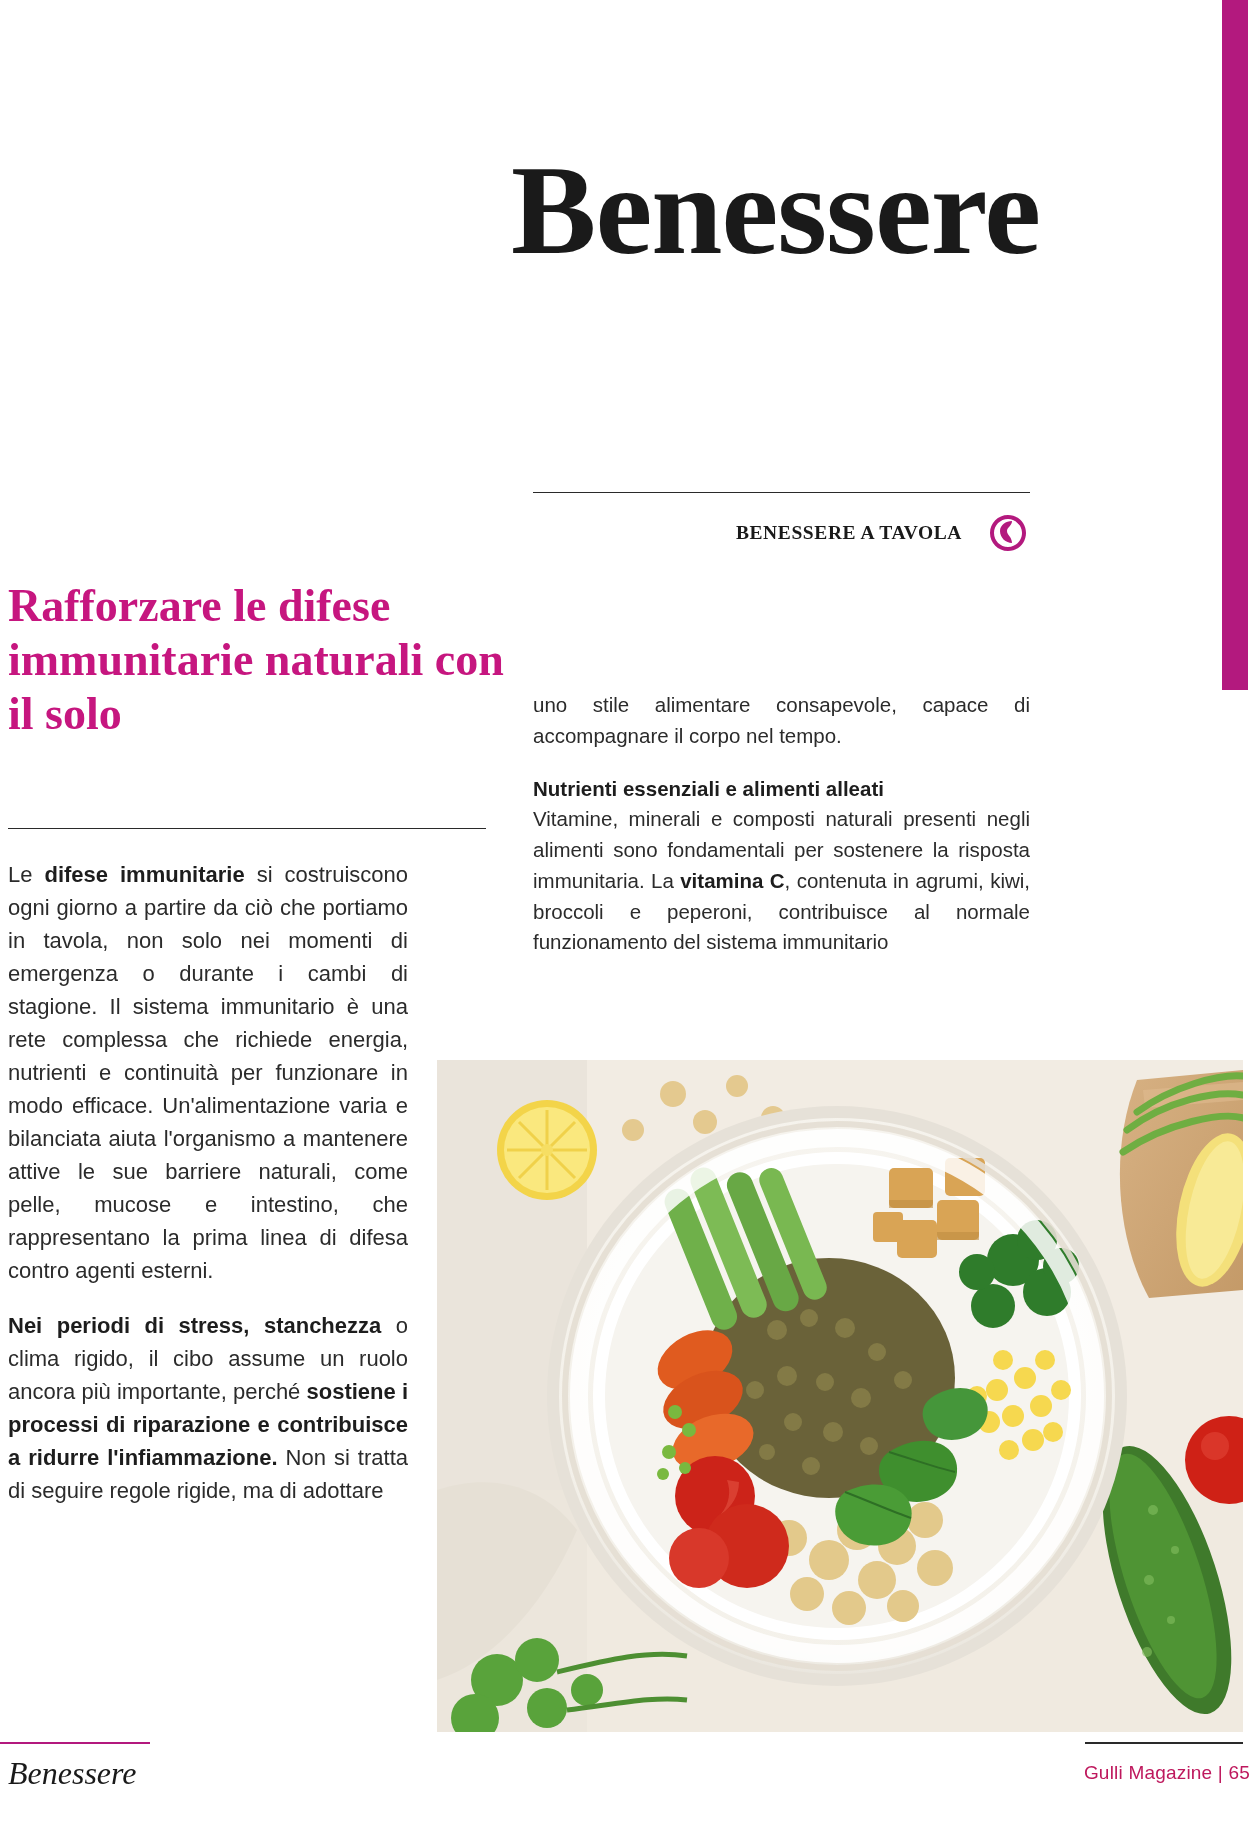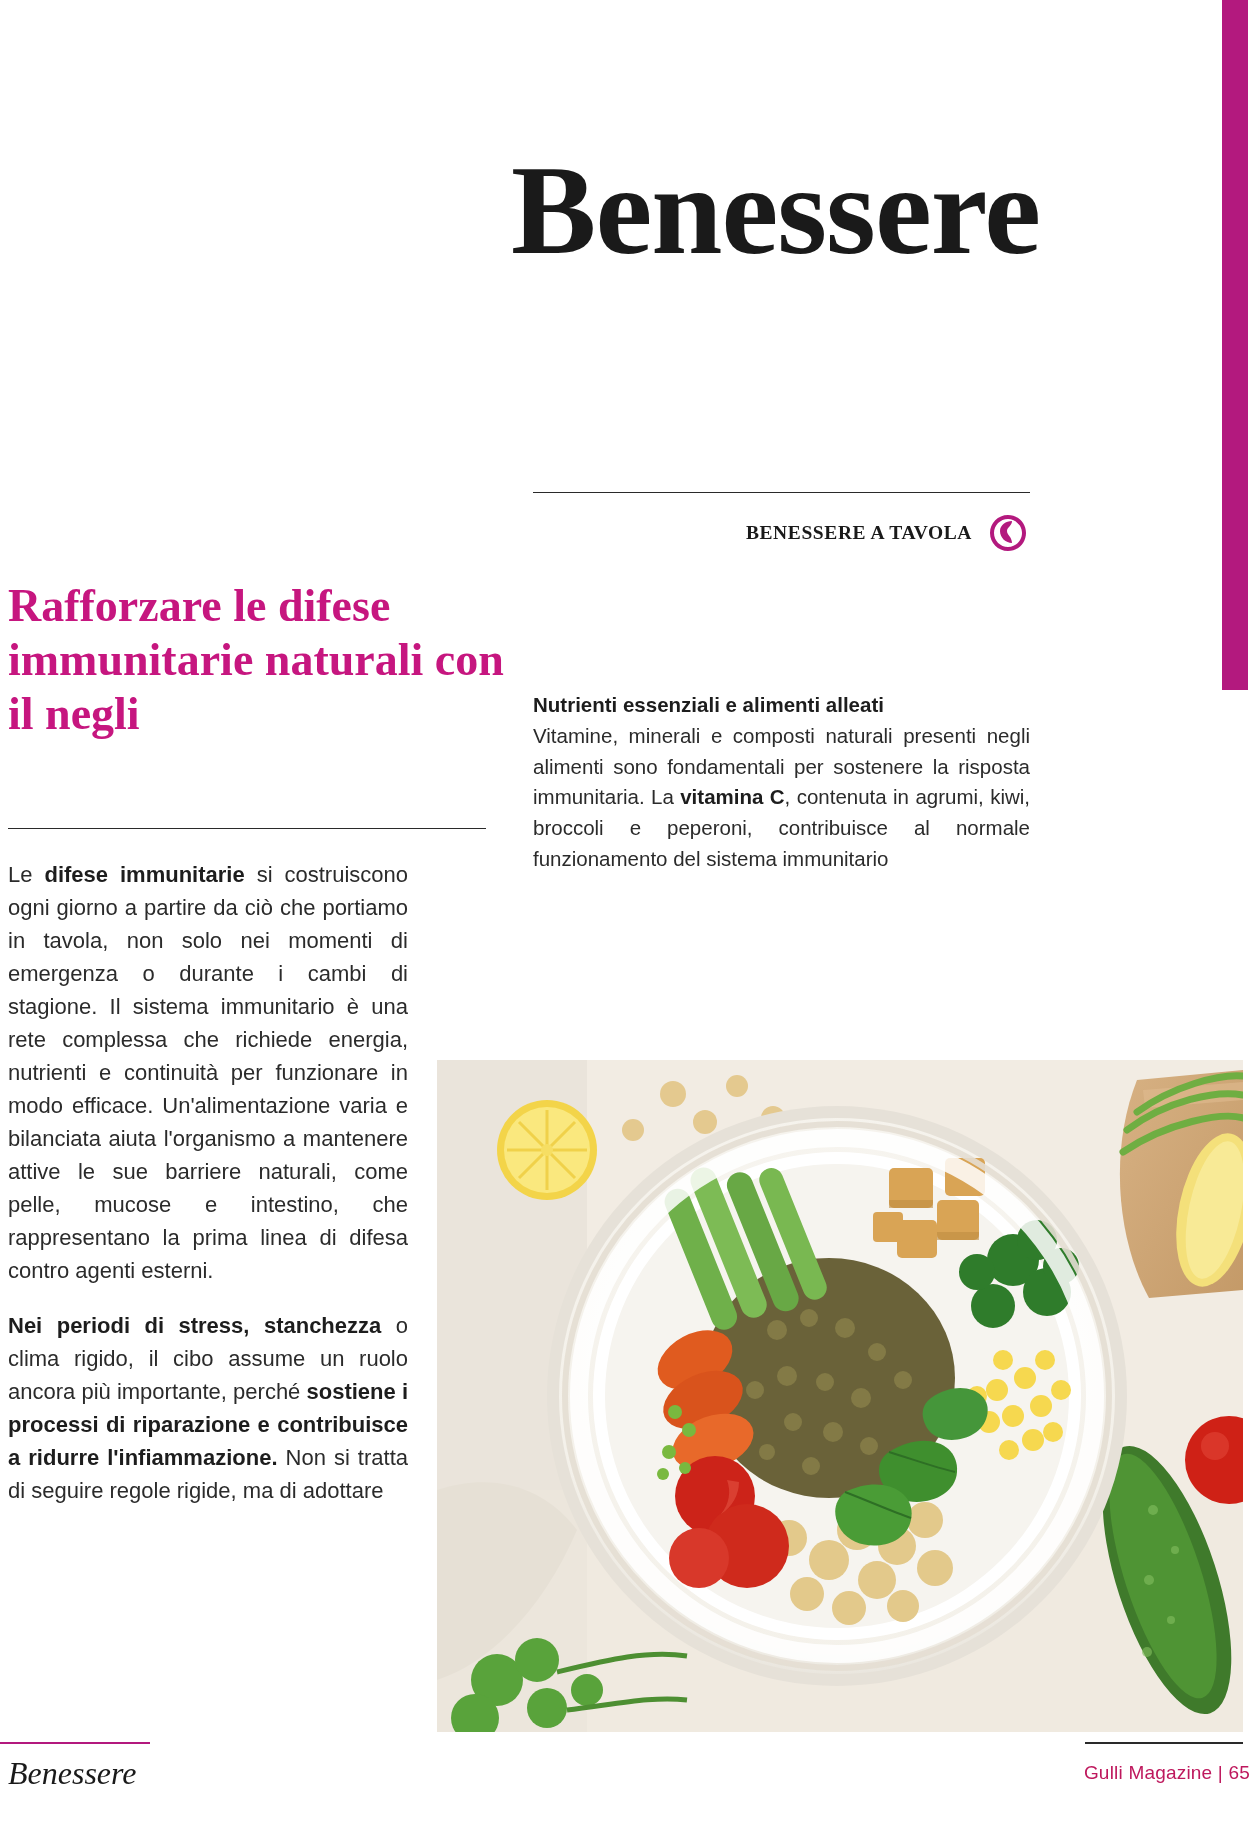--- a/index.html
+++ b/index.html
@@ -62,21 +62,21 @@
   .rubric-rule {
     width: 497px;
     height: 1px;
     background: #2a2a2a;
     margin-bottom: 18px;
   }
   .rubric-row {
     display: flex;
     align-items: center;
     justify-content: flex-end;
-    gap: 14px;
+    gap: 24px;
   }
   .rubric-label {
     font-family: "Liberation Serif", serif;
     font-weight: bold;
     font-size: 19.5px;
     letter-spacing: 0.6px;
     color: #1a1a1a;
   }
   .rubric-icon {
     width: 44px;
@@ -205,29 +205,30 @@
       <span class="rubric-icon">
         <svg class="rubric-icon" viewBox="0 0 44 44" xmlns="http://www.w3.org/2000/svg">
           <path d="M22 4 C12 4 4 12 4 22 C4 32 12 40 22 40 C32 40 40 32 40 22 C40 12 32 4 22 4 Z M22 8 C29.7 8 36 14.3 36 22 C36 29.7 29.7 36 22 36 C14.3 36 8 29.7 8 22 C8 14.3 14.3 8 22 8 Z" fill="#b3197e"></path>
           <path d="M26 10 C20 10 14 14 14 20 C14 27 20 32 26 32 C26 26 21 24 21 20 C21 16 26 15 26 10 Z" fill="#b3197e"></path>
           <path d="M30 9 C33 9 36 11 37 14 C34 15 31 13 30 9 Z" fill="#b3197e"></path>
         </svg>
       </span>
     </div>
   </div>
 
-  <h1 class="headline">Rafforzare le difese immunitarie naturali con il negli</h1>
+  <h1 class="headline">Rafforzare le difese immunitarie naturali con il solo</h1>
   <div class="headline-rule"></div>
 
   <div class="col-left">
     <p><span>Le </span><span class="b">difese immunitarie</span><span> si costruiscono ogni giorno a partire da ciò che portiamo in tavola, non solo nei momenti di emergenza o durante i cambi di stagione. Il sistema immunitario è una rete complessa che richiede energia, nutrienti e continuità per funzionare in modo efficace. Un'alimentazione varia e bilanciata aiuta l'organismo a mantenere attive le sue barriere naturali, come pelle, mucose e intestino, che rappresentano la prima linea di difesa contro agenti esterni.</span></p>
     <p><span class="b">Nei periodi di stress, stanchezza</span><span> o clima rigido, il cibo assume un ruolo ancora più importante, perché </span><span class="b">sostiene i processi di riparazione e contribuisce a ridurre l'infiammazione.</span><span> Non si tratta di seguire regole rigide, ma di adottare</span></p>
   </div>
 
   <div class="col-right">
+    <p>uno stile alimentare consapevole, capace di accompagnare il corpo nel tempo.</p>
     <p><span class="subhead">Nutrienti essenziali e alimenti alleati</span><span>Vitamine, minerali e composti naturali presenti negli alimenti sono fondamentali per sostenere la risposta immunitaria. La </span><span class="b">vitamina C</span><span>, contenuta in agrumi, kiwi, broccoli e peperoni, contribuisce al normale funzionamento del sistema immunitario</span></p>
   </div>
 
   <div class="photo">
     <svg width="806" height="672" viewBox="0 0 806 672" xmlns="http://www.w3.org/2000/svg">
       <defs>
         <radialGradient id="bowlGrad" cx="50%" cy="45%" r="60%">
           <stop offset="0%" stop-color="#ffffff"></stop>
           <stop offset="85%" stop-color="#f4f1ea"></stop>
           <stop offset="100%" stop-color="#ddd8cf"></stop>

